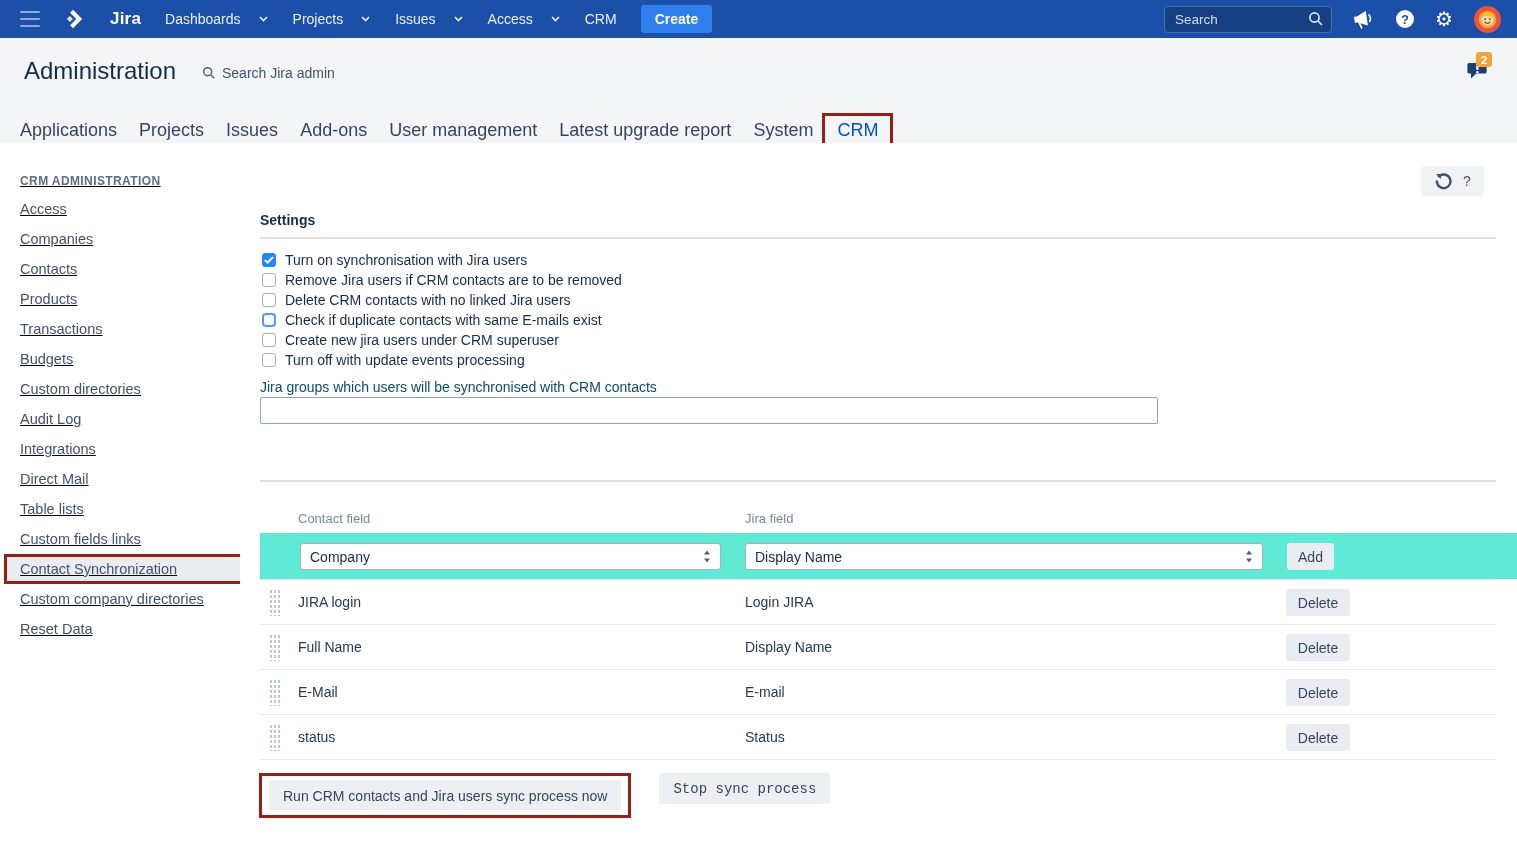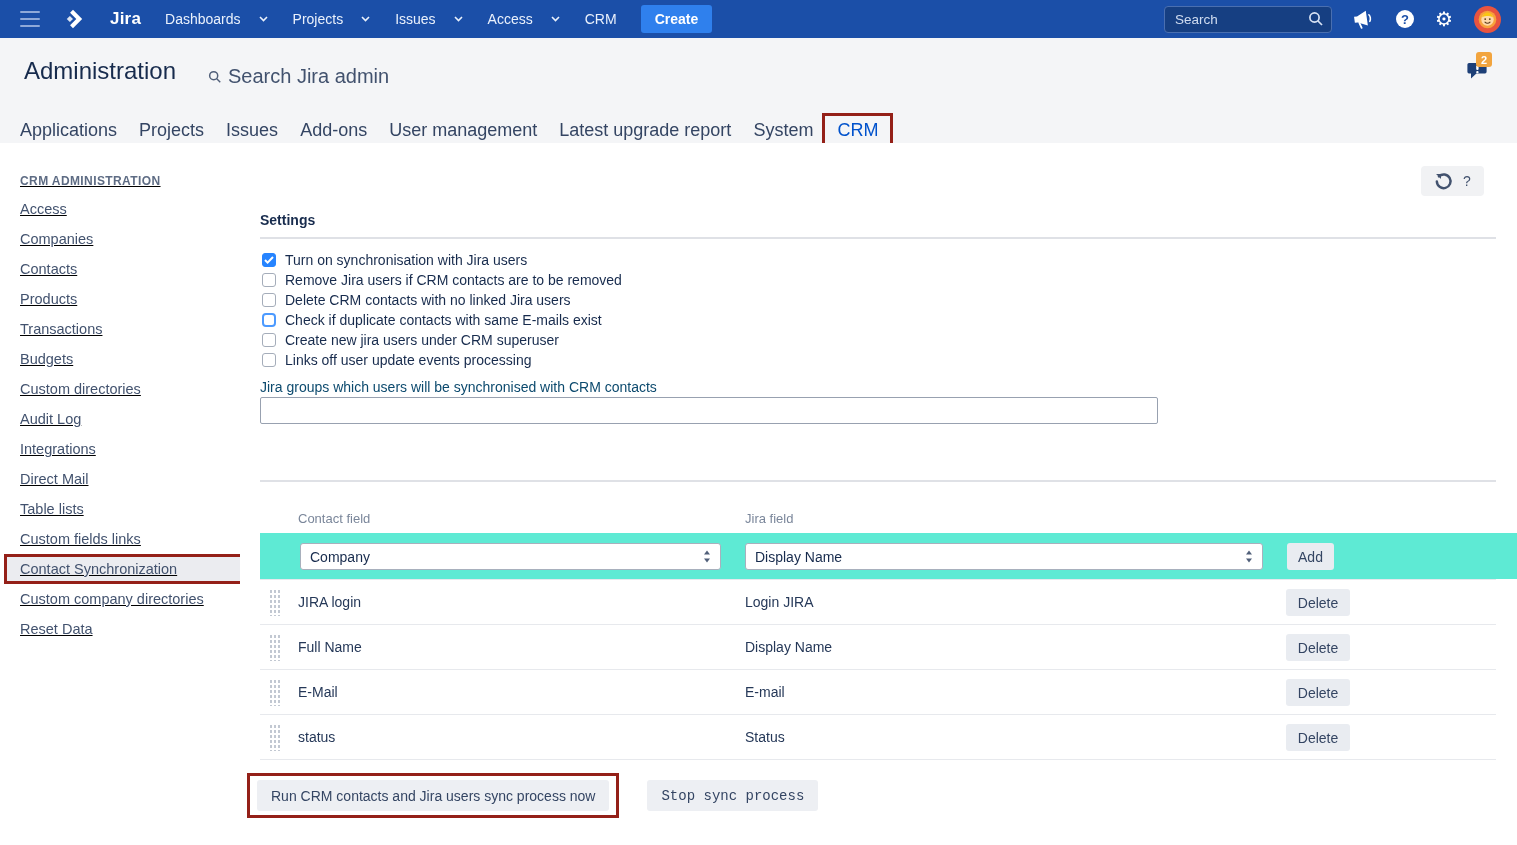--- a/index.html
+++ b/index.html
@@ -27,22 +27,22 @@
   .nav-search input::placeholder { color:#d8e3f5; opacity:.95; }
   .nav-search .mag { position:absolute; right:8px; top:5px; }
   .q-circle { width:18px; height:18px; border-radius:50%; background:#fff; color:#1b4fa8;
     font-size:13px; font-weight:bold; display:flex; align-items:center; justify-content:center; }
   .gear-glyph { color:#fff; font-size:20px; line-height:1; }
   .icon-btn { cursor:pointer; display:flex; align-items:center; }
 
   
   .admin-bg { position:absolute; left:0; top:38px; width:1517px; height:105px; background:#f4f5f7; }
   .page-title { position:absolute; left:24px; top:57px; font-size:24px; font-weight:500; color:#172b4d; }
-  .admin-search { position:absolute; left:208px; top:65px; display:flex; align-items:center;
-    gap:6px; font-size:20px; color:#42526e; cursor:pointer; }
+  .admin-search { position:absolute; left:202px; top:65px; display:flex; align-items:center;
+    gap:6px; font-size:14px; color:#42526e; cursor:pointer; }
   .notif { position:absolute; left:1466px; top:60px; cursor:pointer; }
   .notif .badge { position:absolute; left:10px; top:-8px; min-width:16px; height:15px;
     background:#f2a43e; color:#fff; font-size:11px; font-weight:bold; border-radius:3px;
     display:flex; align-items:center; justify-content:center; padding:0 3px; }
 
   
   .tabs { position:absolute; left:20px; top:113px; display:flex; gap:22px; align-items:flex-start; }
   .tab { font-size:18px; color:#344563; padding-top:7px; cursor:pointer; white-space:nowrap; }
   .tab-ann { border:3px solid #942018; padding:4px 12px 0 12px; margin:0 -13px; }
   .tab-active { display:inline-block; color:#0052cc; padding-bottom:6px;
@@ -90,21 +90,21 @@
     font-size:14px; cursor:pointer; font-family:"Liberation Sans", sans-serif; }
 
   .rows { position:absolute; left:20px; top:436px; width:1236px; border-top:1px solid #e7e9ed; }
   .trow { position:relative; height:45px; border-bottom:1px solid #e7e9ed; }
   .drag { position:absolute; left:9px; top:9px; width:11px; height:27px; cursor:grab;
     background-image:radial-gradient(#c2c8d2 1.1px, transparent 1.3px);
     background-size:4px 5px; }
   .tcell { position:absolute; top:14px; font-size:14px; color:#253858; }
   .trow .mini-btn { top:9px; left:1026px; width:64px; height:27px; }
 
-  .actions { position:absolute; left:0; top:630px; display:flex; align-items:center; }
+  .actions { position:absolute; left:12px; top:630px; display:flex; align-items:flex-start; }
   .run-ann { border:3px solid #942018; padding:4px 7px; margin-left:7px; }
   .big-btn { border:none; border-radius:3px; background:#edeff3; color:#344563; font-size:14px;
     padding:0 14px; height:31px; cursor:pointer; font-family:"Liberation Sans", sans-serif; }
   .stop-btn { margin-left:28px;font-family:Liberation Mono, monospace; }
 
   svg { display:block; }
 </style>
 </head>
 <body>
 
@@ -274,21 +274,21 @@
       <div class="cb-row">
         <span class="cb focus"></span>
         <span class="cb-label">Check if duplicate contacts with same E-mails exist</span>
       </div>
       <div class="cb-row">
         <span class="cb"></span>
         <span class="cb-label">Create new jira users under CRM superuser</span>
       </div>
       <div class="cb-row">
         <span class="cb"></span>
-        <span class="cb-label">Links off user update events processing</span>
+        <span class="cb-label">Turn off with update events processing</span>
       </div>
     </div>
 
     <div class="groups-label">Jira groups which users will be synchronised with CRM contacts</div>
     <input class="groups-input" type="text" value="" style="">
 
     <div class="hr" style="top:337px"></div>
 
     <div class="col-head" style="left:58px">Contact field</div>
     <div class="col-head" style="left:505px">Jira field</div>

